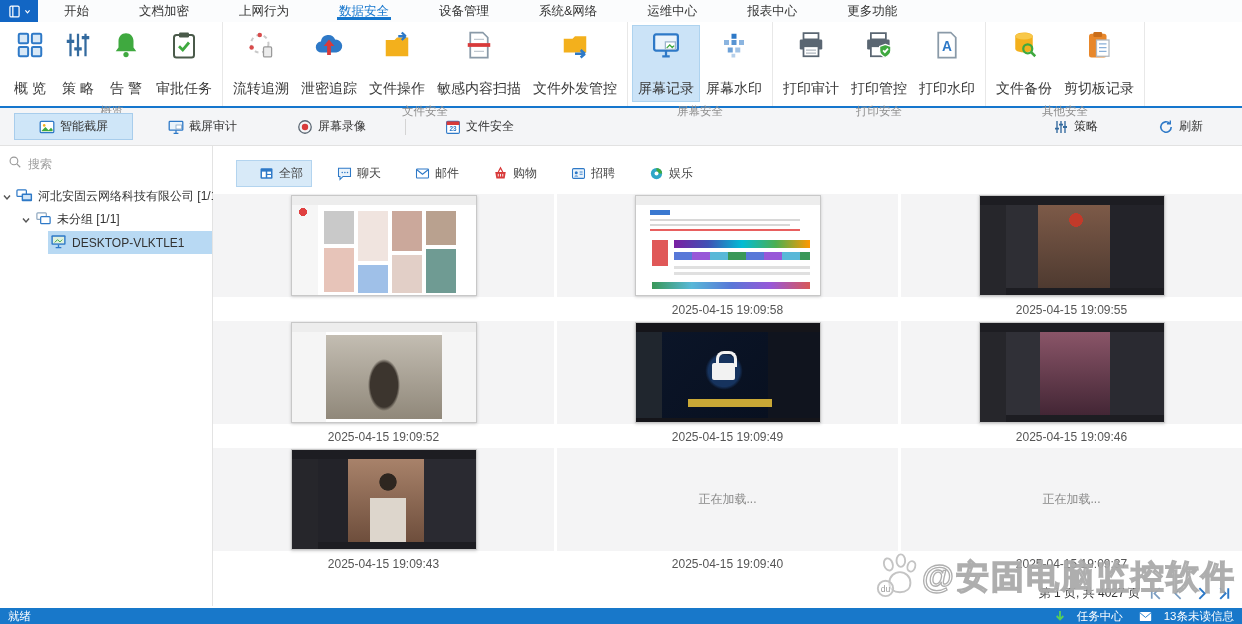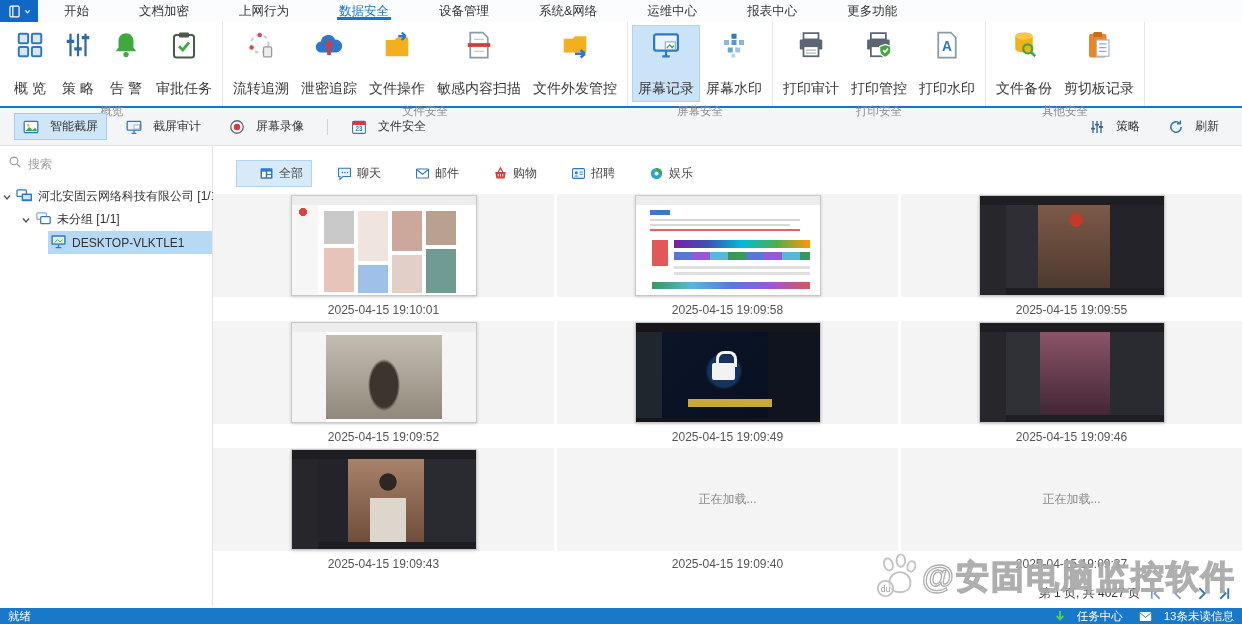--- a/index.html
+++ b/index.html
@@ -23,21 +23,21 @@
   .ribbon-item { display:flex; flex-direction:column; align-items:center; min-width:48px; padding:4px 5px 3px; cursor:pointer; border:1px solid transparent; }
   .ribbon-item.active { background:#cbe3f7; border-color:#aed3ef; }
   .ribbon-item .ri-icon { width:30px; height:30px; }
   .ribbon-item .ri-icon svg { width:30px; height:30px; display:block; }
   .ribbon-item .ri-label { font-size:14px; color:#3a3a3a; margin-top:20px; white-space:nowrap; }
   .rg-caption { text-align:center; font-size:11.5px; color:#8f8f8f; padding:2px 0 2px; }
 
   
   .toolbar { height:38px; background:#f4f5f7; border-bottom:1px solid #e2e2e2; display:flex; align-items:center; justify-content:space-between; padding:0 14px 0 14px; }
   .tb-left, .tb-right { display:flex; align-items:center; gap:10px; }
-  .tb-btn { display:flex; align-items:center; gap:11px; font-size:12px; color:#333; padding:4px 8px; cursor:pointer; border:1px solid transparent; white-space:nowrap; }
+  .tb-btn { display:flex; align-items:center; gap:5px; font-size:12px; color:#333; padding:4px 24px; cursor:pointer; border:1px solid transparent; white-space:nowrap; }
   .tb-btn.active { background:#cfe6f8; border-color:#a8cdec; }
   .tb-btn svg { width:16px; height:16px; display:block; }
   .tb-sep { width:1px; height:16px; background:#d4d4d4; margin:0 4px; }
 
   
   .content { display:flex; height:460px; }
   .sidebar { width:213px; border-right:1px solid #e3e3e3; background:#fff; flex:none; }
   .search-row { display:flex; align-items:center; gap:6px; padding:9px 10px 8px 8px; }
   .search-row svg { width:14px; height:14px; flex:none; }
   .search-input { border:none; outline:none; flex:1; font-size:12px; color:#333; background:transparent; }
@@ -549,21 +549,20 @@
               </svg>
             </span>
             <span>娱乐</span>
           </div>
         </div>
       <div class="grid" id="grid">
           <div class="cell">
             <div class="backing">
               <div class="thumb v-note"></div>
             </div>
-            <div class="timestamp">2025-04-15 19:10:01</div>
           </div>
           <div class="cell">
             <div class="backing">
               <div class="thumb v-portal"></div>
             </div>
             <div class="timestamp">2025-04-15 19:09:58</div>
           </div>
           <div class="cell">
             <div class="backing">
               <div class="thumb v-live-warm"></div>

